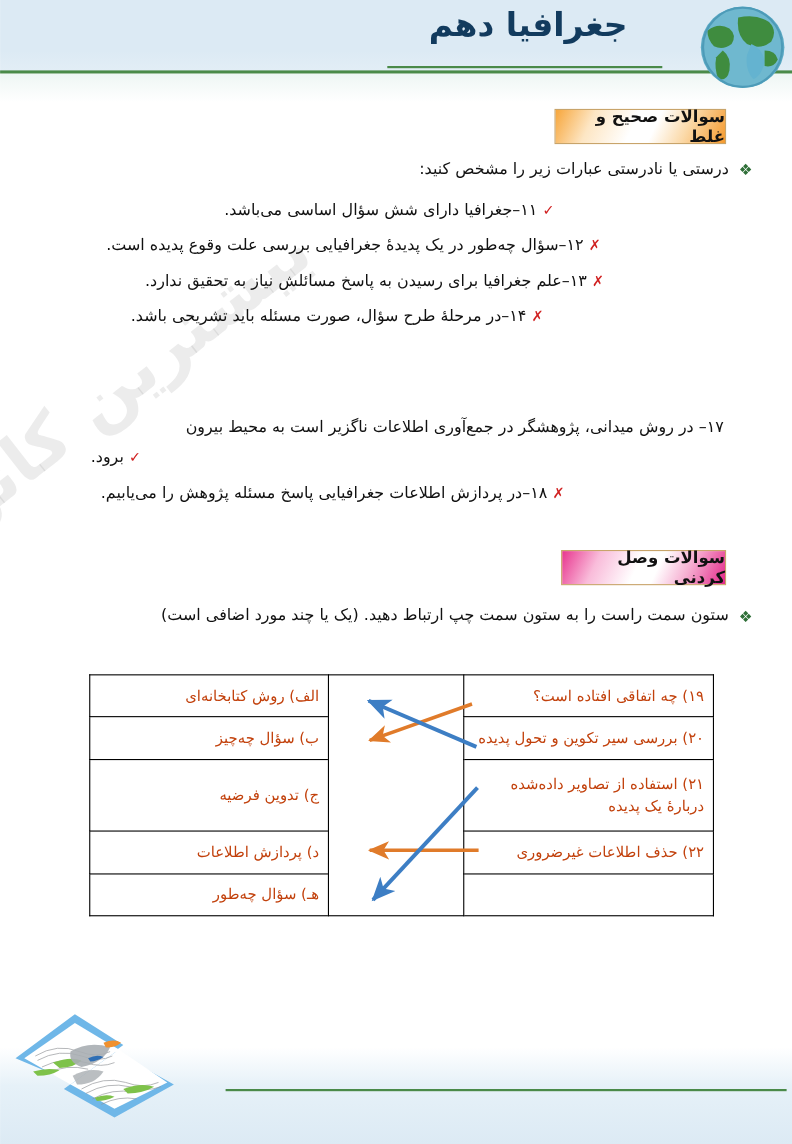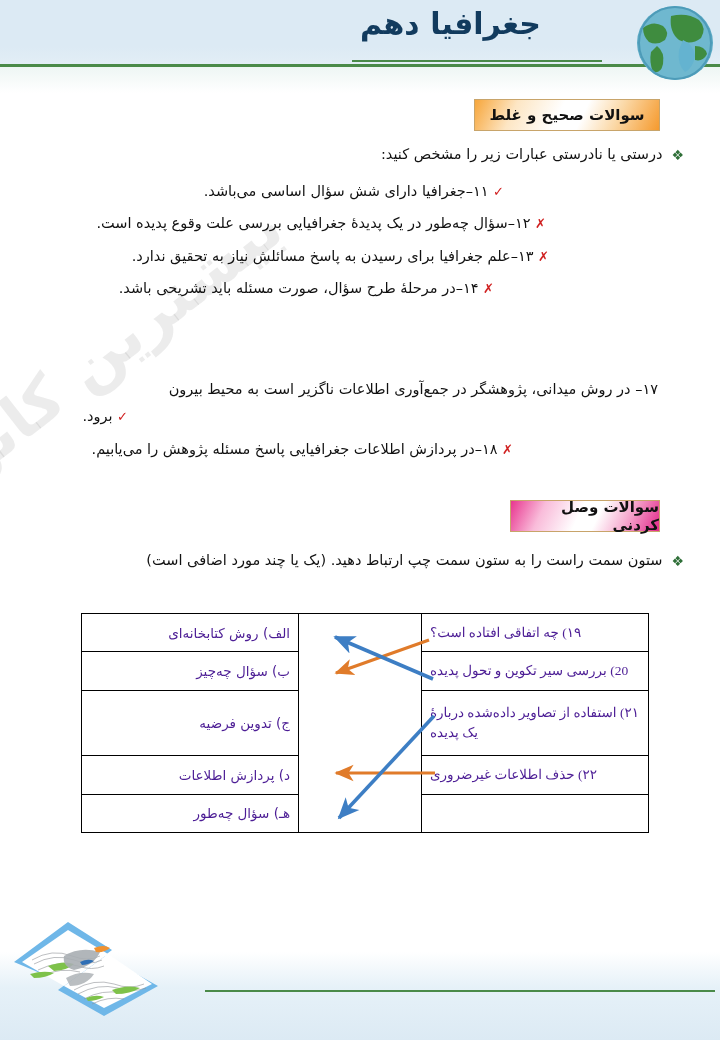--- a/index.html
+++ b/index.html
@@ -26,21 +26,21 @@
     position:absolute;left:0;bottom:0;width:720px;height:88px;
     background:linear-gradient(180deg,#ffffff 0%,#e6f1f8 40%,#dceaf4 100%);
   }
   .bottom-rule{
     position:absolute;left:205px;bottom:48px;width:510px;height:2px;
     background:#4a8a49;
   }
 
   
   .header-title{
-    position:absolute;right:120px;top:8px;width:240px;text-align:left;
+    position:absolute;right:120px;top:8px;width:240px;text-align:center;
   }
   .header-title .main{
     font-size:30px;font-weight:bold;color:#123b5e;letter-spacing:-1px;
     line-height:1.05;
   }
   .header-title .sub{
     font-size:11px;font-weight:bold;color:#1f5c3a;letter-spacing:2px;
     margin-top:-2px;
   }
   .header-underline{
@@ -59,21 +59,21 @@
   
   .banner{
     position:absolute;height:32px;border:1px solid #c8a46a;
     display:flex;align-items:center;justify-content:center;
     box-sizing:border-box;
   }
   .banner span{
     font-size:15px;font-weight:bold;color:#111;position:relative;z-index:3;
   }
   .banner-orange{
-    right:60px;top:99px;width:186px;
+    right:60px;top:99px;width:156px;
     background:
       linear-gradient(115deg,#f7a63b 0%,#fde6c4 22%,#ffffff 46%,#ffffff 58%,#fbd9a8 76%,#f59a2e 100%);
   }
   .banner-pink{
     right:60px;top:500px;width:150px;
     background:
       linear-gradient(115deg,#e8368f 0%,#f9bcda 22%,#ffffff 46%,#ffffff 58%,#f6aed1 76%,#e3288a 100%);
   }
 
   
@@ -96,26 +96,26 @@
 
   
   .match-wrap{
     position:absolute;left:133px;top:613px;width:516px;height:220px;
   }
   table.match{
     border-collapse:collapse;width:516px;height:220px;table-layout:fixed;
   }
   table.match td{
     border:1.6px solid #000;
-    font-size:13.5px;color:#4c1d95;padding:4px 8px;vertical-align:middle;
+    font-size:13.5px;color:#c2410c;padding:4px 8px;vertical-align:middle;
     line-height:1.5;
   }
   td.col-left{width:200px;text-align:right;}
   td.col-mid{width:106px;border-top:none;border-bottom:none;}
-  td.col-right{width:210px;text-align:left;font-family:Liberation Serif, serif;}
+  td.col-right{width:210px;text-align:right;}
   td.mid-top{border-top:1.6px solid #000;}
 
   
   .arrows{
     position:absolute;left:133px;top:613px;width:516px;height:220px;
     pointer-events:none;
   }
 
   
   .watermark{
@@ -217,21 +217,21 @@
 
 <div class="match-wrap">
   <table class="match">
     <tbody>
         <tr>
       <td class="col-right">۱۹) چه اتفاقی افتاده است؟</td>
       <td class="col-mid mid-top" rowspan="5"></td>
       <td class="col-left">الف) روش کتابخانه‌ای</td>
     </tr>
     <tr>
-      <td class="col-right">20) بررسی سیر تکوین و تحول پدیده</td>
+      <td class="col-right">۲۰) بررسی سیر تکوین و تحول پدیده</td>
       <td class="col-left">ب) سؤال چه‌چیز</td>
     </tr>
     <tr>
       <td class="col-right">۲۱) استفاده از تصاویر داده‌شده دربارهٔ یک پدیده</td>
       <td class="col-left">ج) تدوین فرضیه</td>
     </tr>
     <tr>
       <td class="col-right">۲۲) حذف اطلاعات غیرضروری</td>
       <td class="col-left">د) پردازش اطلاعات</td>
     </tr>

